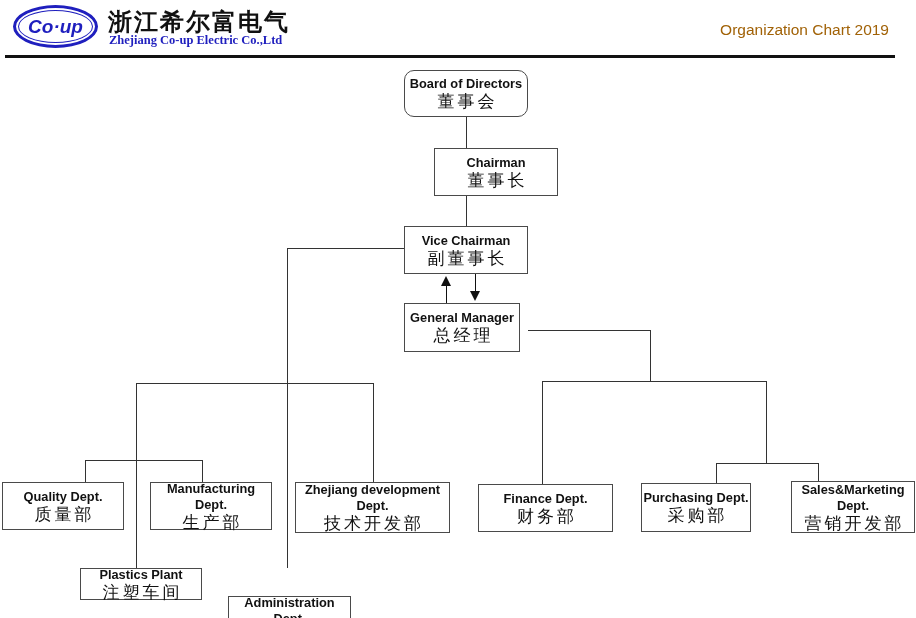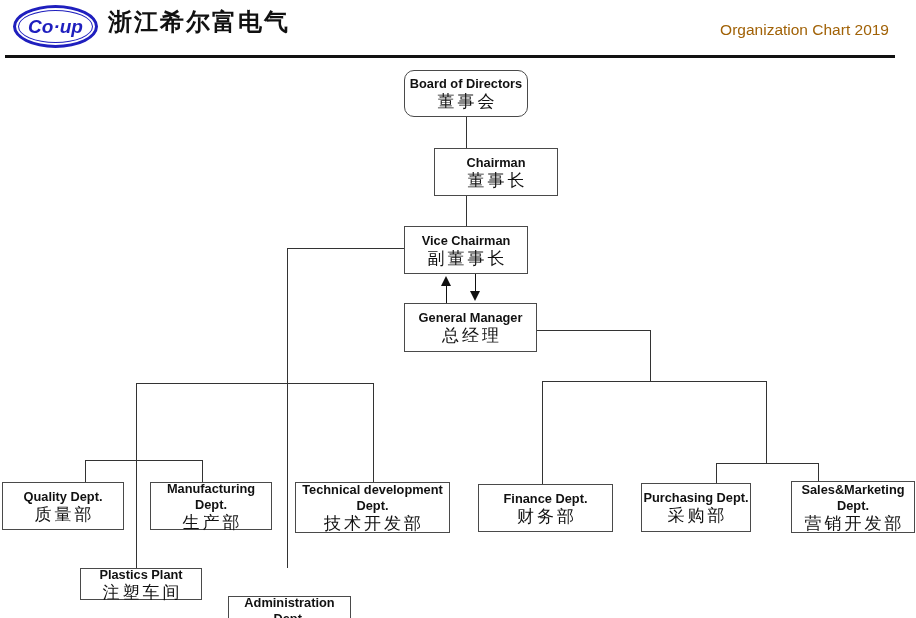--- a/index.html
+++ b/index.html
@@ -79,20 +79,21 @@
 </head>
 <body>
 
 <div id="page">
 
   <div id="logo">
     <div class="logo-inner"></div>
     <span class="logo-text">Co·up</span>
   </div>
   <div id="company-cn">浙江希尔富电气</div>
+  <div id="company-en">Zhejiang Co-up Electric Co.,Ltd</div>
   <div id="doc-title">Organization Chart 2019</div>
   <div id="header-rule"></div>
 
   <div id="chart-canvas">
       <div class="seg" style="left: 466px; top: 117px; width: 1px; height: 31px;"></div>
       <div class="seg" style="left: 466px; top: 196px; width: 1px; height: 30px;"></div>
       <div class="seg" style="left: 287px; top: 248px; width: 117px; height: 1px;"></div>
       <div class="seg" style="left: 287px; top: 248px; width: 1px; height: 320px;"></div>
       <div class="seg" style="left: 136px; top: 383px; width: 237px; height: 1px;"></div>
       <div class="seg" style="left: 136px; top: 383px; width: 1px; height: 185px;"></div>
@@ -121,35 +122,35 @@
         <div class="cn">董事会</div>
       </div>
       <div class="org-box" style="left: 404px; top: 148px; width: 124px; height: 48px; margin-left: 30px;">
         <div class="en">Chairman</div>
         <div class="cn">董事长</div>
       </div>
       <div class="org-box" style="left: 404px; top: 226px; width: 124px; height: 48px;">
         <div class="en">Vice Chairman</div>
         <div class="cn">副董事长</div>
       </div>
-      <div class="org-box" style="left: 404px; top: 303px; width: 133px; height: 49px;">
+      <div class="org-box" style="left: 404px; top: 303px; width: 116px; height: 49px;">
         <div class="en">General Manager</div>
         <div class="cn">总经理</div>
       </div>
       <div class="org-box" style="left: 2px; top: 482px; width: 122px; height: 48px;">
         <div class="en">Quality Dept.</div>
         <div class="cn">质量部</div>
       </div>
       <div class="org-box" style="left: 150px; top: 482px; width: 122px; height: 48px;">
         <div class="en">Manufacturing</div>
         <div class="en">Dept.</div>
         <div class="cn">生产部</div>
       </div>
       <div class="org-box" style="left: 295px; top: 482px; width: 155px; height: 51px;">
-        <div class="en">Technical development</div>
+        <div class="en">Zhejiang development</div>
         <div class="en">Dept.</div>
         <div class="cn">技术开发部</div>
       </div>
       <div class="org-box" style="left: 478px; top: 484px; width: 135px; height: 48px;">
         <div class="en">Finance Dept.</div>
         <div class="cn">财务部</div>
       </div>
       <div class="org-box" style="left: 641px; top: 483px; width: 110px; height: 49px;">
         <div class="en">Purchasing Dept.</div>
         <div class="cn">采购部</div>

